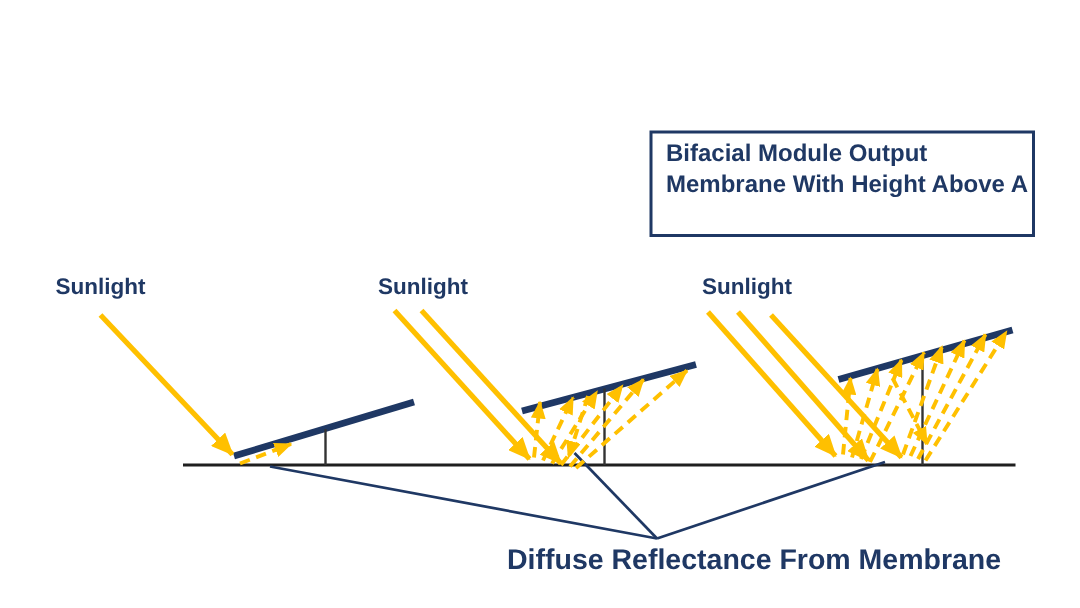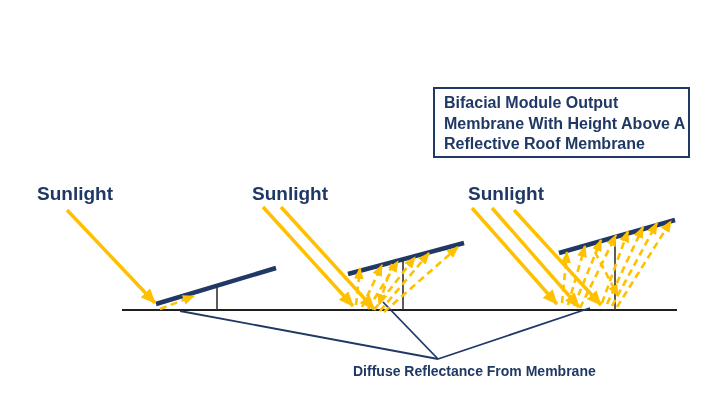--- a/index.html
+++ b/index.html
@@ -5,22 +5,22 @@
   :root{
     --navy:#1f3864; --gold:#ffc000; --ground:#1f1f1f; --support:#333333;
   }
   html,body{margin:0;padding:0;background:#ffffff;}
   .slide{
     position:relative;width:720px;height:405px;background:#ffffff;
     font-family:"Liberation Sans",sans-serif;overflow:hidden;
   }
   svg.diagram{position:absolute;left:0;top:0;}
   .label{position:absolute;font-weight:bold;color:var(--navy);white-space:nowrap;}
-  .sunlight-label{font-size:19px;text-align:right;}
-  .diffuse-label{font-size:14px;margin-left:15px;}
+  .sunlight-label{font-size:15px;text-align:right;}
+  .diffuse-label{font-size:19px;}
   .title-box{
     position:absolute;box-sizing:border-box;background:#ffffff;
     border:2px solid var(--navy);color:var(--navy);
     font-weight:bold;font-size:16px;line-height:20.5px;padding:4px 8px 0 9px;
   }
   .title-box div{white-space:nowrap;}
   .ground-line{stroke:var(--ground);stroke-width:2;}
   .pointer-line{stroke:var(--navy);stroke-width:1.8;}
   .panel-line{stroke:var(--navy);stroke-width:4.5;}
   .support-line{stroke:var(--support);stroke-width:1.6;}
@@ -75,21 +75,20 @@
         <line x1="607" y1="304" x2="643" y2="227" class="diffuse-ray"></line>
         <line x1="612" y1="306" x2="657" y2="223" class="diffuse-ray"></line>
         <line x1="617" y1="307" x2="671" y2="221" class="diffuse-ray"></line>
         <line x1="595" y1="252" x2="618" y2="296" class="diffuse-ray"></line>
       </g>
   </svg>
 
   <div class="title-box" style="left: 433px; top: 87px; width: 257px; height: 71px;">
     <div>Bifacial Module Output</div>
     <div>Membrane With Height Above A</div>
-    <div>Reflective Roof Membrane</div>
   </div>
 
   <div class="label sunlight-label" style="left: 37px; top: 183px;">Sunlight</div>
   <div class="label sunlight-label" style="left: 252px; top: 183px;">Sunlight</div>
   <div class="label sunlight-label" style="left: 468px; top: 183px;">Sunlight</div>
 
   <div class="label diffuse-label" style="left: 338px; top: 363px;">Diffuse Reflectance From Membrane</div>
 
 </div>
 

